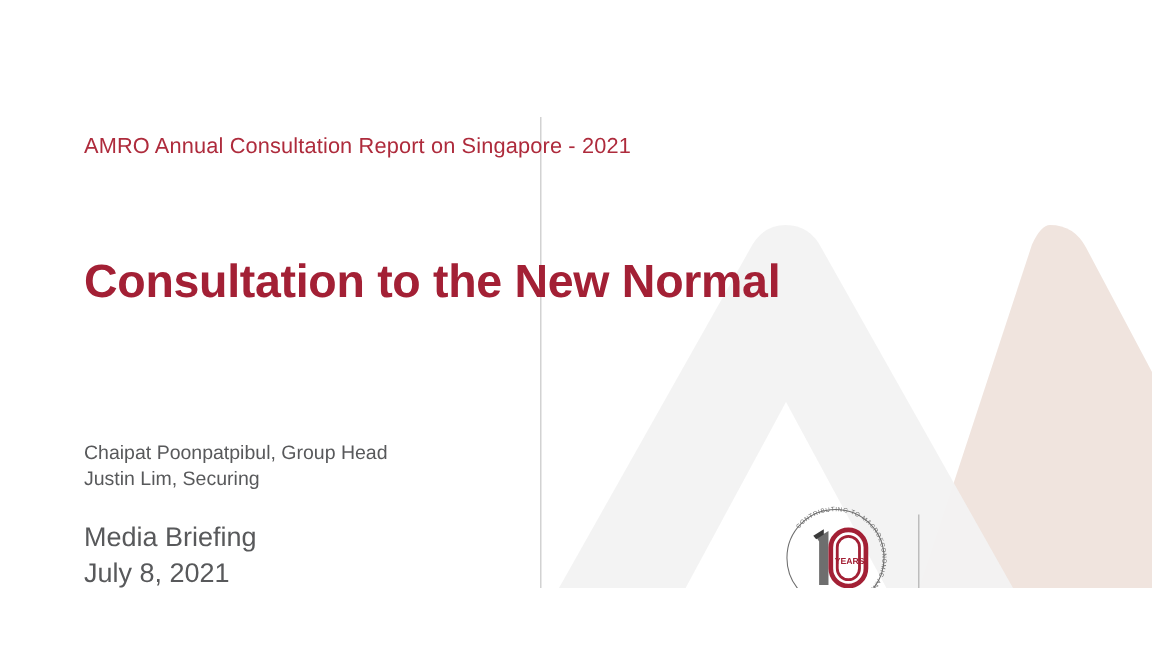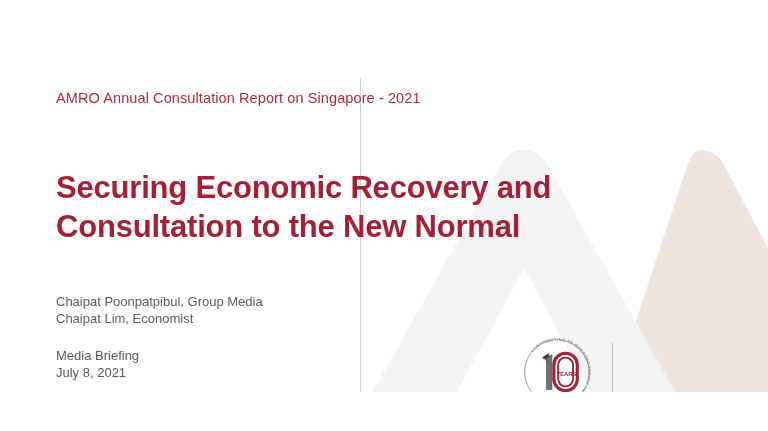--- a/index.html
+++ b/index.html
@@ -87,21 +87,21 @@
     line-height: 1.33;
   }
   .presenters .line {
     display: block;
     white-space: nowrap;
   }
   .meta {
     position: absolute;
     top: 347px;
     left: 0;
-    font-size: 13px;
+    font-size: 18px;
     color: #58595B;
     line-height: 1.33;
   }
   .meta .line {
     display: block;
     white-space: nowrap;
   }
 
   
   .logo-lockup {
@@ -149,27 +149,26 @@
     </svg>
   </div>
 
   <div class="divider"></div>
 
   <div class="content">
 
     <div class="eyebrow">AMRO Annual Consultation Report on Singapore - 2021</div>
 
     <h1 class="title">
-      <span class="line">Securing Economic Recovery and</span>
       <span class="line">Consultation to the New Normal</span>
     </h1>
 
     <div class="presenters">
-      <span class="line">Chaipat Poonpatpibul, Group Media</span>
-      <span class="line">Chaipat Lim, Economist</span>
+      <span class="line">Chaipat Poonpatpibul, Group Head</span>
+      <span class="line">Justin Lim, Securing</span>
     </div>
 
     <div class="meta">
       <span class="line">Media Briefing</span>
       <span class="line">July 8, 2021</span>
     </div>
 
   </div>
 
   <div class="logo-lockup">

